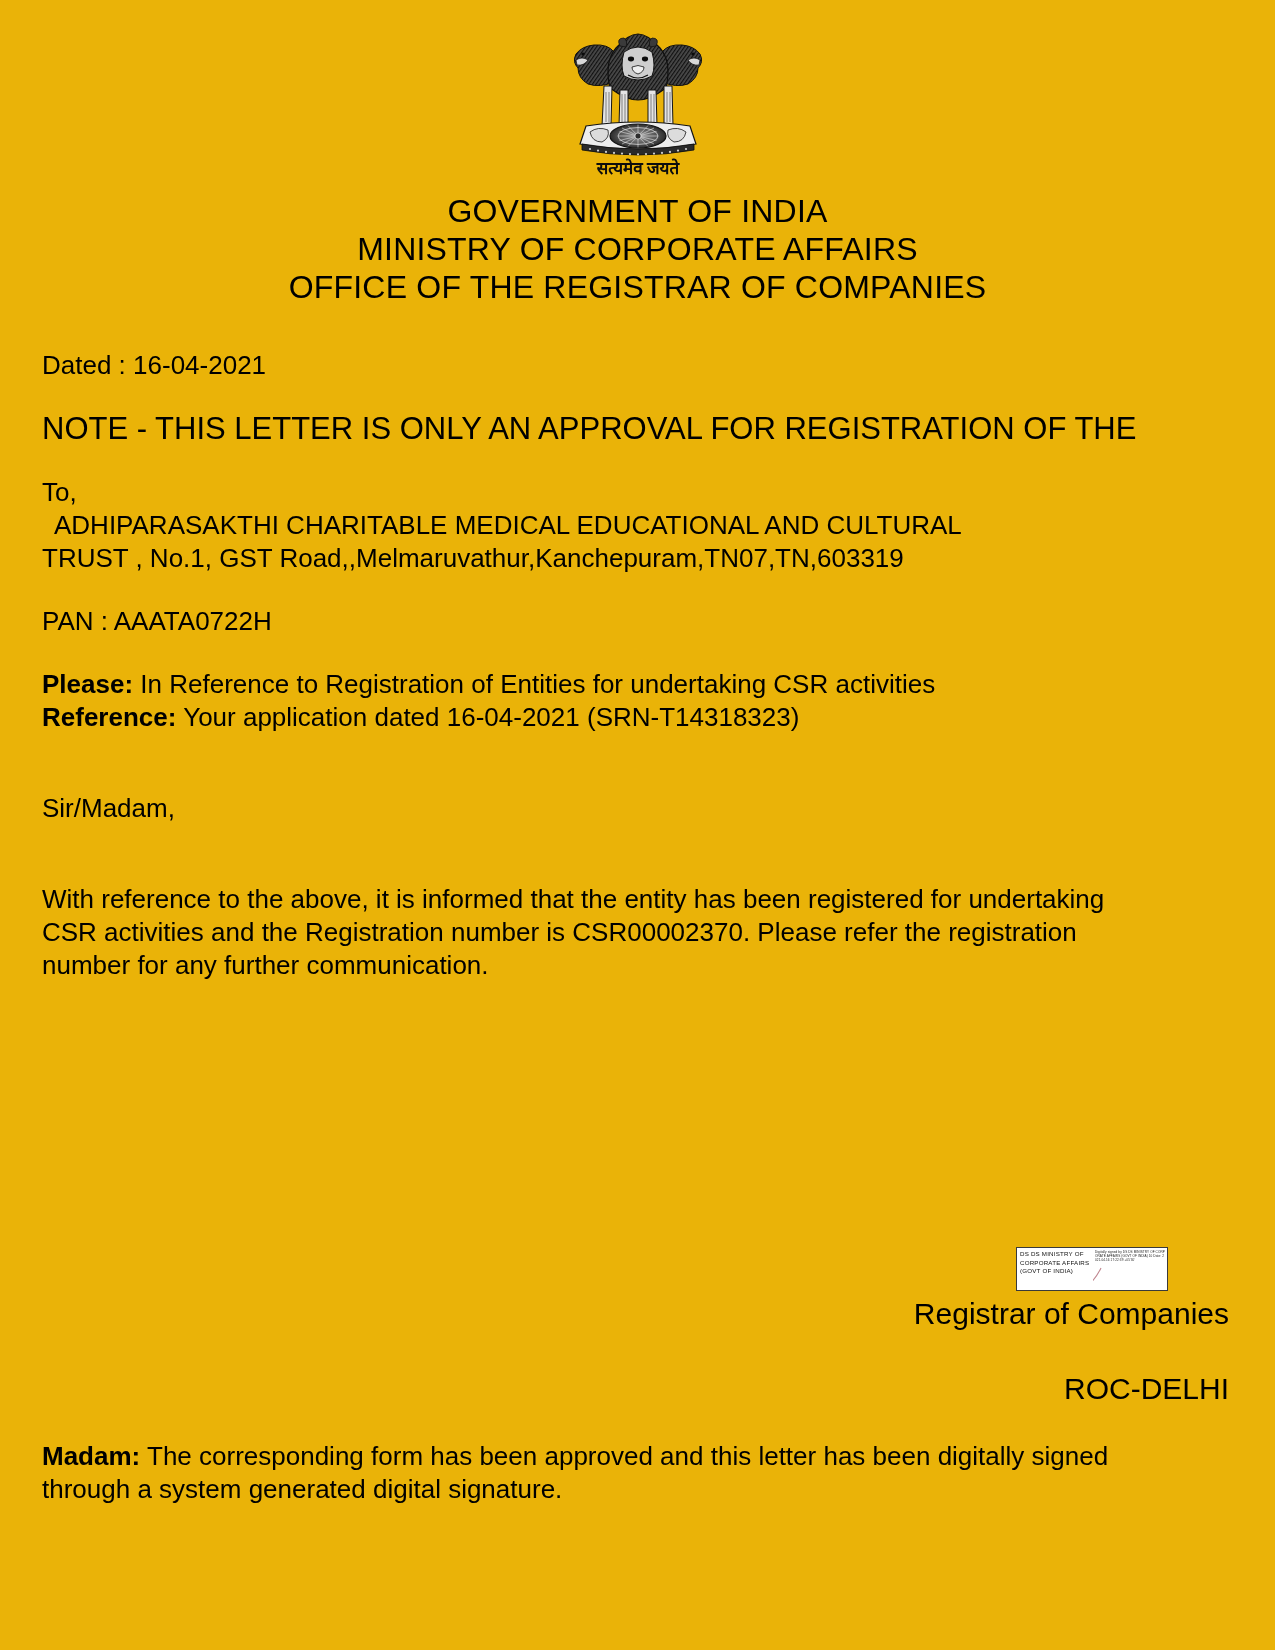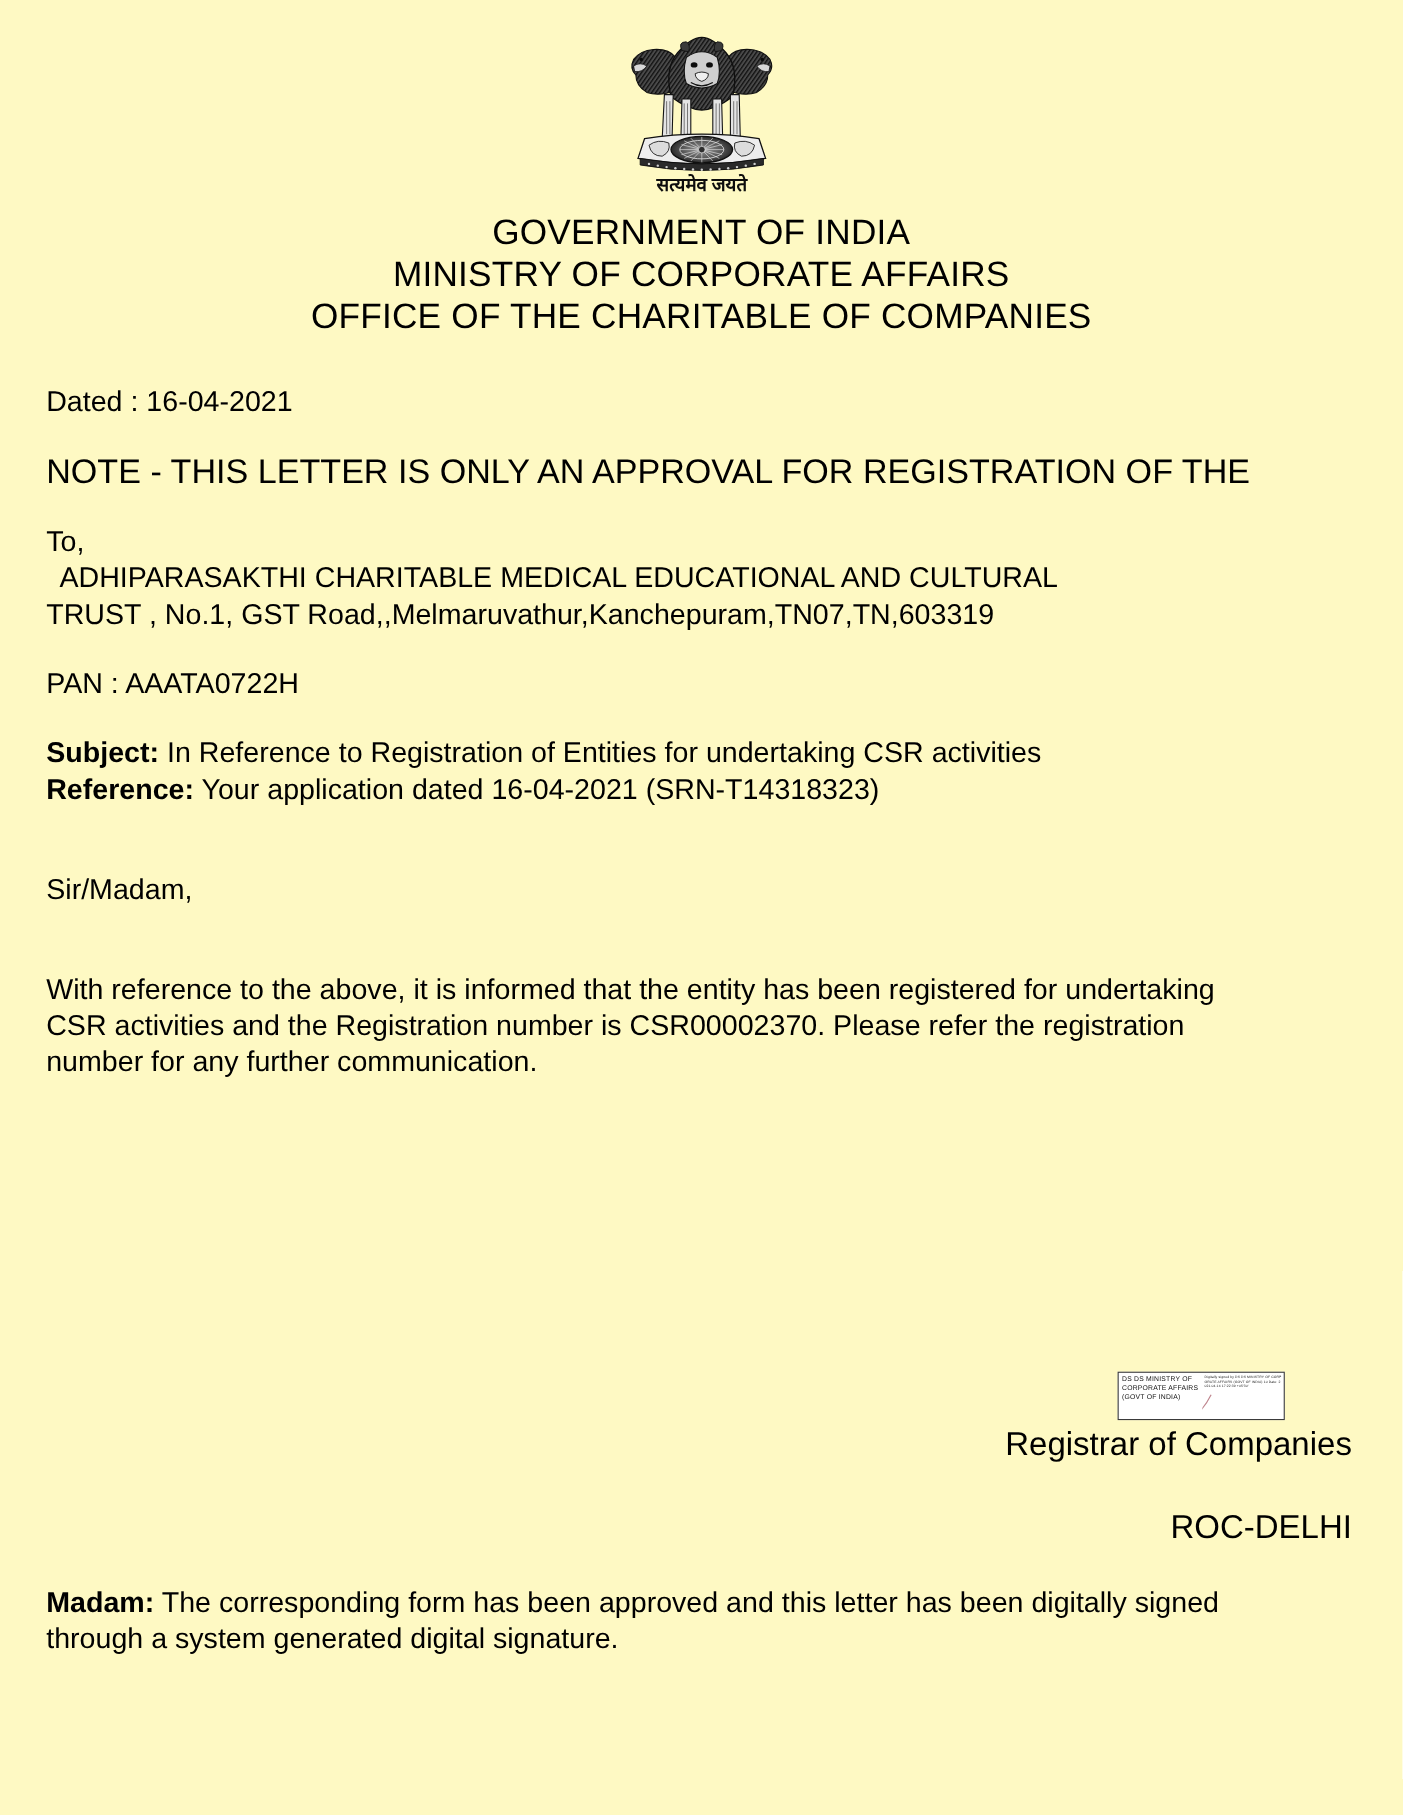--- a/index.html
+++ b/index.html
@@ -9,21 +9,21 @@
     background: #ffffff;
   }
   body {
     font-family: "Liberation Sans", sans-serif;
     color: #000000;
   }
   .page {
     position: relative;
     width: 1275px;
     height: 1650px;
-    background: #fef9c3;
+    background: #eab308;
     margin: 0 auto;
     overflow: hidden;
     box-sizing: border-box;
   }
 
   
   .emblem-wrap {
     position: absolute;
     left: 0;
     top: 22px;
@@ -238,21 +238,21 @@
         <circle cx="124" cy="127" r="1.1"></circle>
       </g>
 
       <text x="76" y="152" text-anchor="middle" font-family="'Liberation Serif', serif" font-size="17" font-weight="bold" fill="#0d0d0d">सत्यमेव जयते</text>
     </svg>
   </div>
 
   <div class="header-block">
     <div class="header-line">GOVERNMENT OF INDIA</div>
     <div class="header-line">MINISTRY OF CORPORATE AFFAIRS</div>
-    <div class="header-line">OFFICE OF THE CHARITABLE OF COMPANIES</div>
+    <div class="header-line">OFFICE OF THE REGISTRAR OF COMPANIES</div>
   </div>
 
   <div class="body-area">
 
     <p class="para">Dated : 16-04-2021</p>
 
     <div class="gap-md"></div>
 
     <div>
       <p class="para note-caps">NOTE - THIS LETTER IS ONLY AN APPROVAL FOR REGISTRATION OF THE</p>
@@ -266,21 +266,21 @@
       <p class="para">TRUST , No.1, GST Road,,Melmaruvathur,Kanchepuram,TN07,TN,603319</p>
     </div>
 
     <div class="gap-md"></div>
 
     <p class="para">PAN : AAATA0722H</p>
 
     <div class="gap-md"></div>
 
     <p class="para">
-      <span class="lbl-bold">Subject:</span>
+      <span class="lbl-bold">Please:</span>
       <span>In Reference to Registration of Entities for undertaking CSR activities</span>
     </p>
     <p class="para">
       <span class="lbl-bold">Reference:</span>
       <span>Your application dated 16-04-2021 (SRN-T14318323)</span>
     </p>
 
     <div class="gap-xl"></div>
 
     <p class="para">Sir/Madam,</p>

